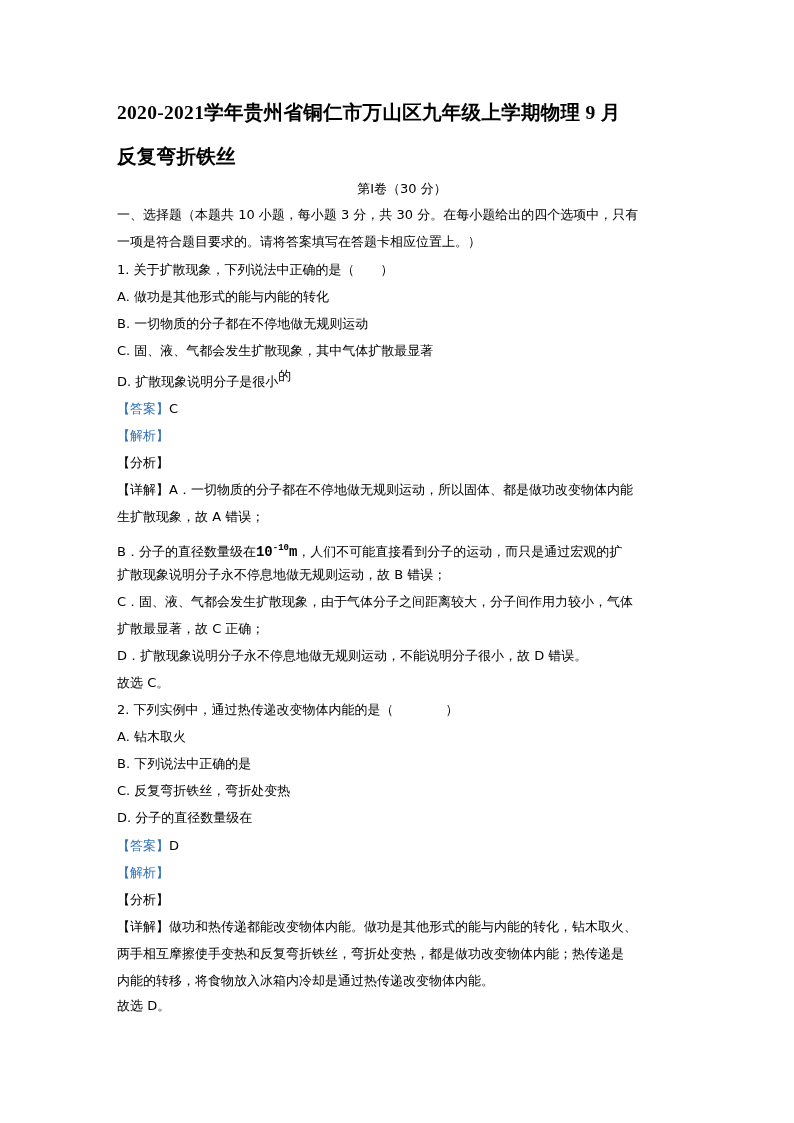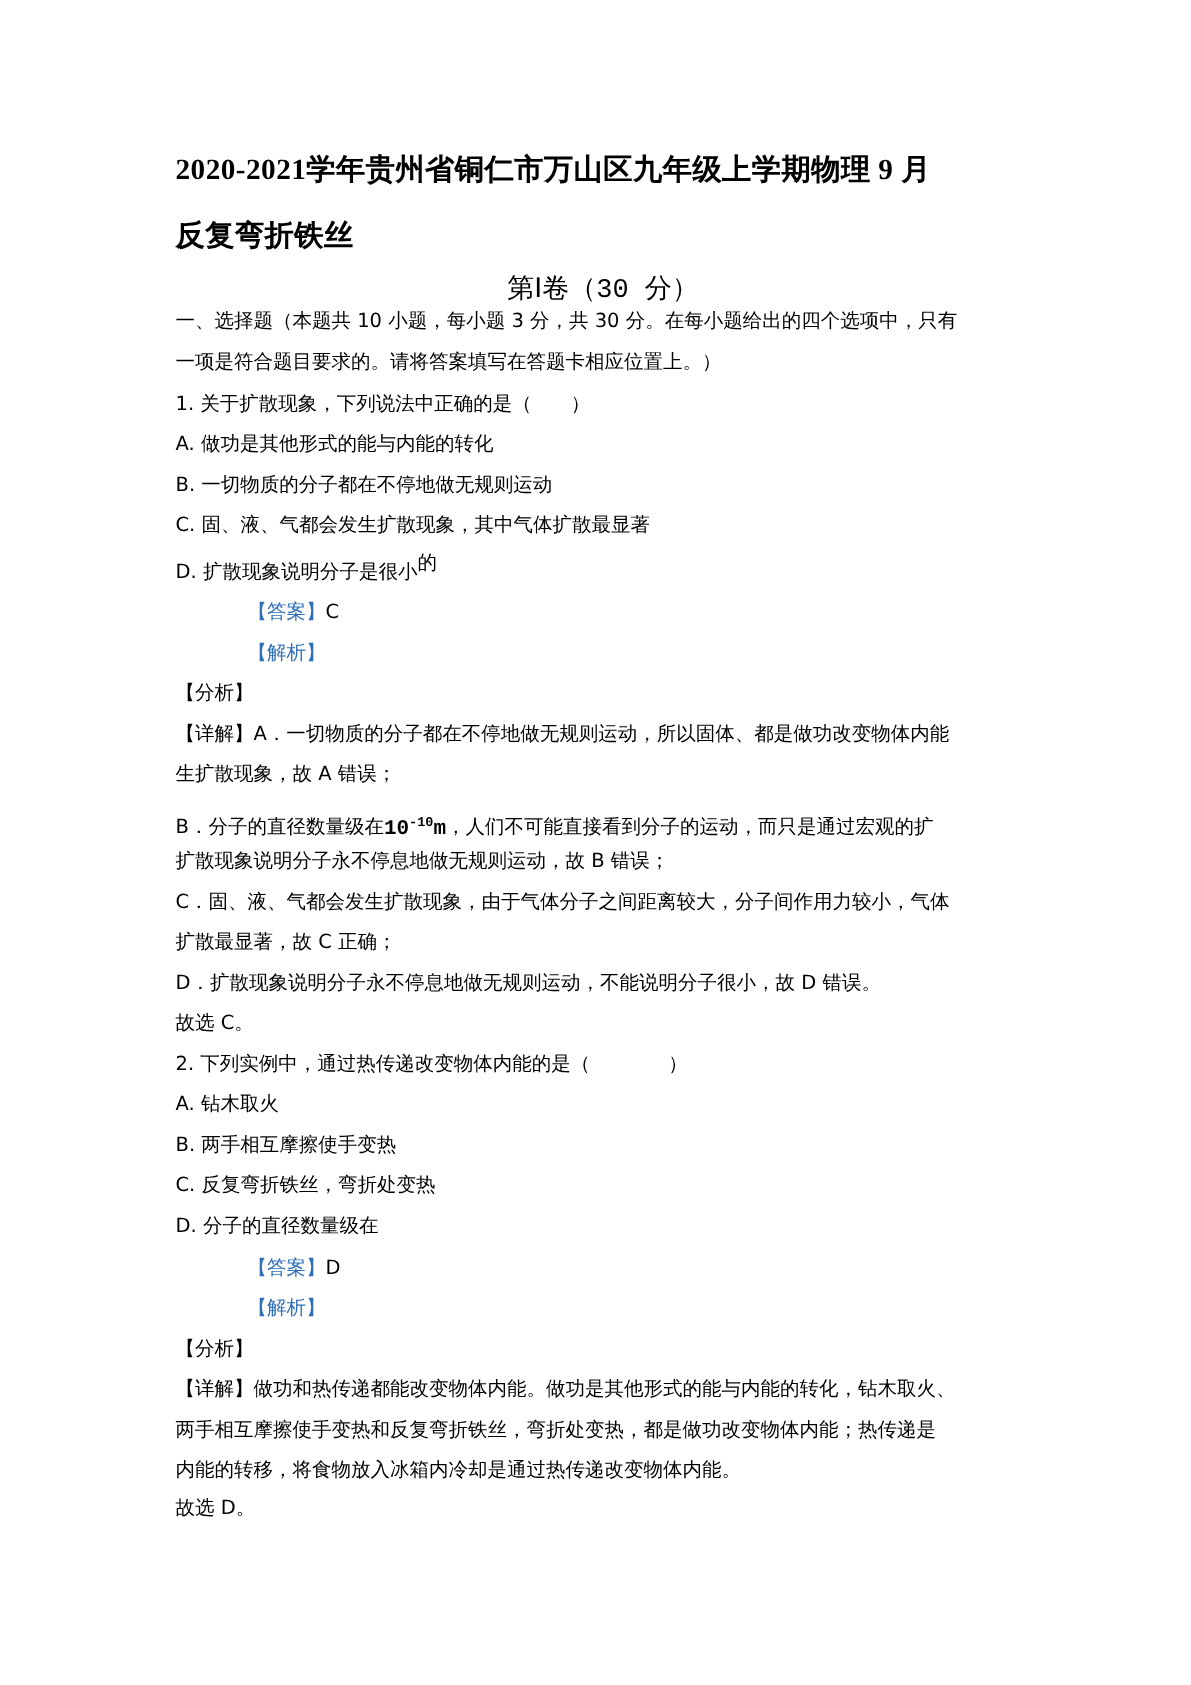--- a/index.html
+++ b/index.html
@@ -1,23 +1,23 @@
 <!DOCTYPE html>
 <html><head>
 <meta charset="utf-8">
 <style>
   html, body { margin: 0; padding: 0; background: #ffffff; }
   body { width: 794px; height: 1123px; position: relative; overflow: hidden;
          font-family: "DejaVu Sans", sans-serif; color: #000; }
   .page { position: absolute; left: 117px; top: 0; width: 570px; }
   .title { position: absolute; left: 0; font-size: 19.5px; font-weight: bold;
            font-family: Liberation Serif, serif; letter-spacing: 0.3px; white-space: nowrap; }
-  .center { position: absolute; left: 0; width: 570px; text-align: center; font-size: 18px; font-family: Liberation Mono, monospace; }
+  .center { position: absolute; left: 0; width: 570px; text-align: center; font-size: 13px; }
   .line { position: absolute; left: 0; font-size: 13px; white-space: nowrap; line-height: 16px; }
-  .blue { color: #2f6fb5; margin-left: 48px; }
+  .blue { color: #2f6fb5; }
   .sup { font-family: Liberation Mono, monospace; font-weight: bold; font-size: 14px; }
   .sup sup { font-size: 9px; }
 </style>
 </head>
 <body>
 
 <div class="page">
 
   <div class="title" style="top:99px">2020-2021学年贵州省铜仁市万山区九年级上学期物理 9 月</div>
   <div class="title" style="top:143px">反复弯折铁丝</div>
@@ -49,21 +49,21 @@
     <span>B．分子的直径数量级在</span><span class="sup"><span>10</span><sup>-10</sup><span>m</span></span><span>，人们不可能直接看到分子的运动，而只是通过宏观的扩</span>
   </div>
   <div class="line" style="top:567px">扩散现象说明分子永不停息地做无规则运动，故 B 错误；</div>
   <div class="line" style="top:594px">C．固、液、气都会发生扩散现象，由于气体分子之间距离较大，分子间作用力较小，气体</div>
   <div class="line" style="top:621px">扩散最显著，故 C 正确；</div>
   <div class="line" style="top:648px">D．扩散现象说明分子永不停息地做无规则运动，不能说明分子很小，故 D 错误。</div>
   <div class="line" style="top:675px">故选 C。</div>
 
   <div class="line" style="top:702px">2. 下列实例中，通过热传递改变物体内能的是（　　　　）</div>
   <div class="line" style="top:729px">A. 钻木取火</div>
-  <div class="line" style="top:756px">B. 两手相互摩擦使手变热</div>
+  <div class="line" style="top:756px">B. 下列说法中正确的是</div>
   <div class="line" style="top:783px">C. 反复弯折铁丝，弯折处变热</div>
   <div class="line" style="top:810px">D. 分子的直径数量级在</div>
 
   <div class="line" style="top:838px">
     <span class="blue">【答案】</span><span>D</span>
   </div>
   <div class="line blue" style="top:865px">【解析】</div>
   <div class="line" style="top:892px">【分析】</div>
   <div class="line" style="top:919px">
     <span>【详解】</span><span>做功和热传递都能改变物体内能。做功是其他形式的能与内能的转化，钻木取火、</span>

